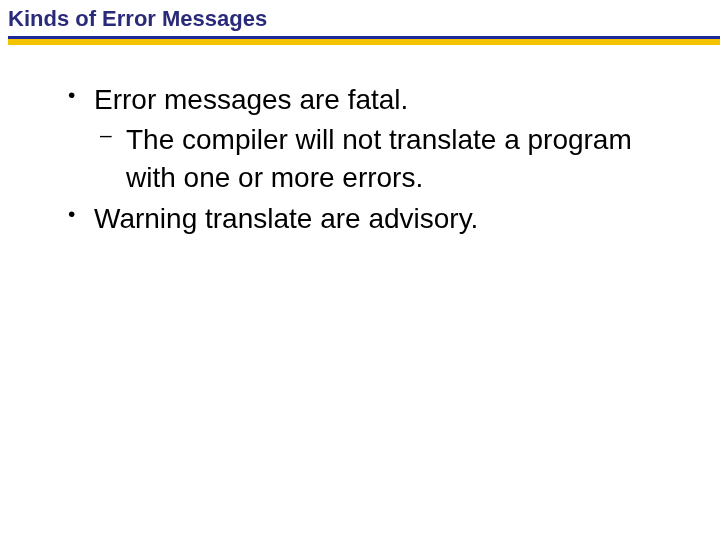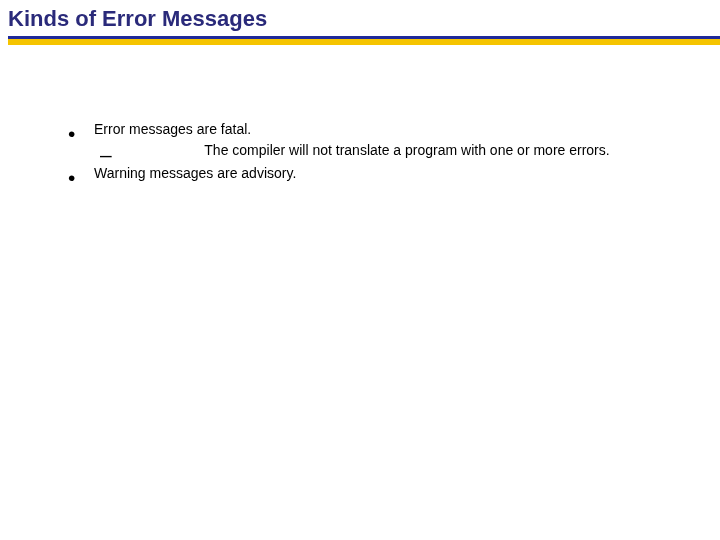--- a/index.html
+++ b/index.html
@@ -32,23 +32,22 @@
     background: #1f2a9a;
     margin: 2px 0 0 0;
   }
   .rule-gold {
     height: 6px;
     background: #f5c400;
     margin: 0;
   }
   .content {
     padding: 36px 32px 0 60px;
-    font-size: 14px;
+    font-size: 28px;
     line-height: 1.35;
-    margin-top: 39px;
   }
   ul.level1 {
     list-style: none;
     margin: 0;
     padding: 0;
   }
   ul.level1 > li {
     position: relative;
     padding-left: 34px;
     margin: 0 0 2px 0;
@@ -61,21 +60,20 @@
     font-size: 21px;
   }
   ul.level2 {
     list-style: none;
     margin: 2px 0 4px 0;
     padding: 0;
   }
   ul.level2 > li {
     position: relative;
     padding-left: 32px;
-    text-align: center;
   }
   ul.level2 > li::before {
     content: "–";
     position: absolute;
     left: 6px;
     top: 0;
     font-size: 21px;
   }
 </style>
 </head>
@@ -93,18 +91,18 @@
     <ul class="level1">
       <li>
         <span>Error messages are fatal.</span>
         <ul class="level2">
           <li>
             <span>The compiler will not translate a program with one or more errors.</span>
           </li>
         </ul>
       </li>
       <li>
-        <span>Warning messages are advisory.</span>
+        <span>Warning translate are advisory.</span>
       </li>
     </ul>
   </div>
 
 </div>
 
 </body></html>

